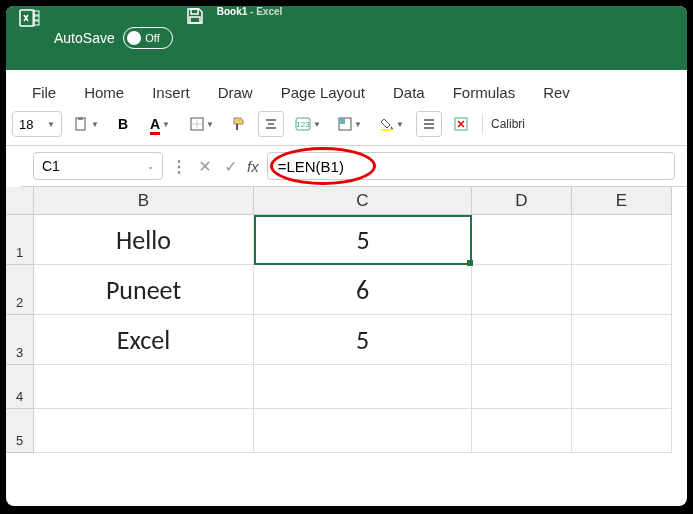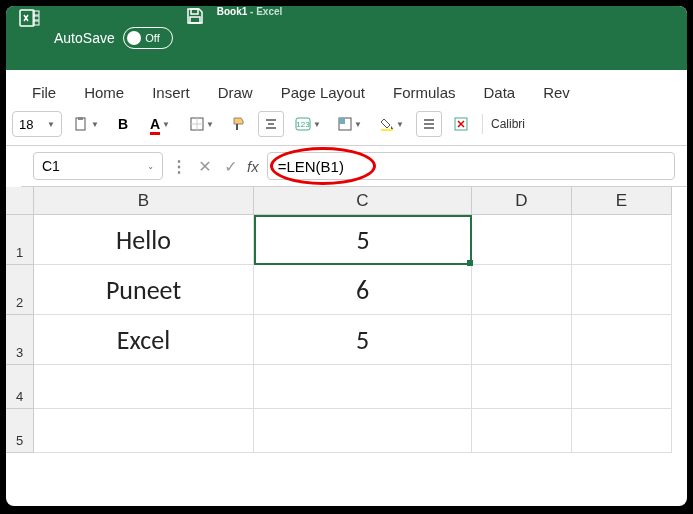--- a/index.html
+++ b/index.html
@@ -91,22 +91,22 @@
       <span>Book1</span><span class="title-suffix"> -  Excel</span>
     </span>
   </div>
 
   <div class="ribbon-tabs">
     <div class="ribbon-tab">File</div>
     <div class="ribbon-tab">Home</div>
     <div class="ribbon-tab">Insert</div>
     <div class="ribbon-tab">Draw</div>
     <div class="ribbon-tab">Page Layout</div>
+    <div class="ribbon-tab">Data</div>
     <div class="ribbon-tab">Formulas</div>
-    <div class="ribbon-tab">Data</div>
     <div class="ribbon-tab">Rev</div>
   </div>
 
   <div class="toolbar">
     <div class="font-size-box">
       <span>18</span>
       <span class="chev">▼</span>
     </div>
     <div class="tb-btn with-arrow">
       <svg width="16" height="16" viewBox="0 0 16 16">

